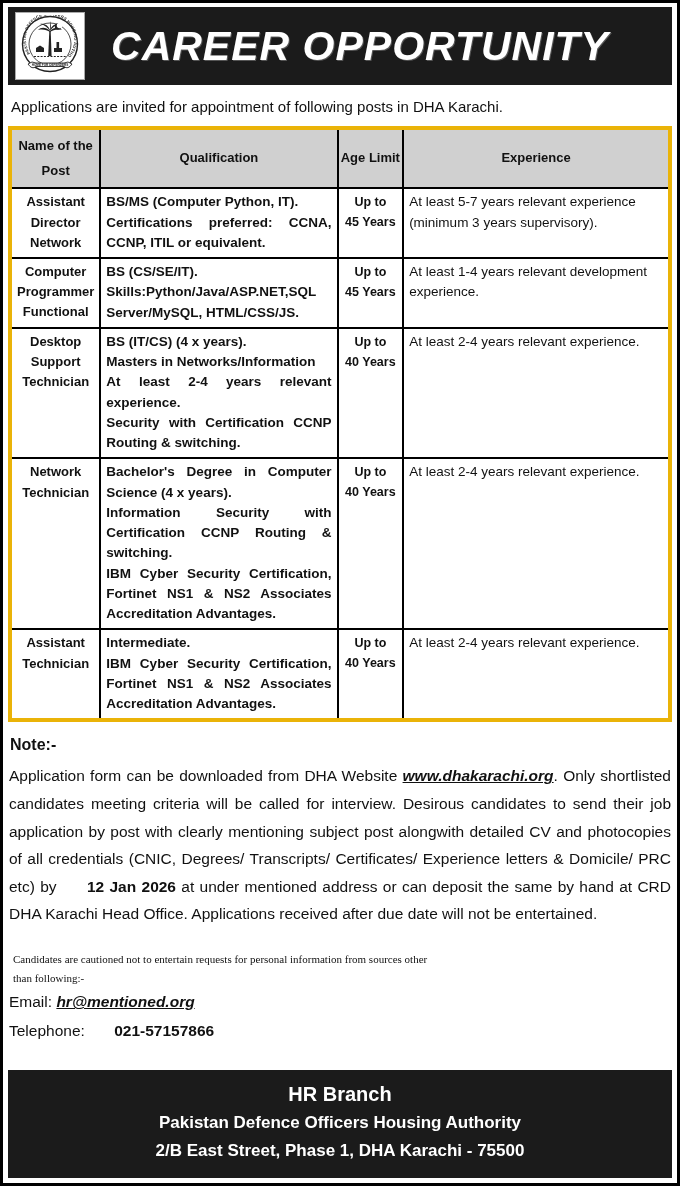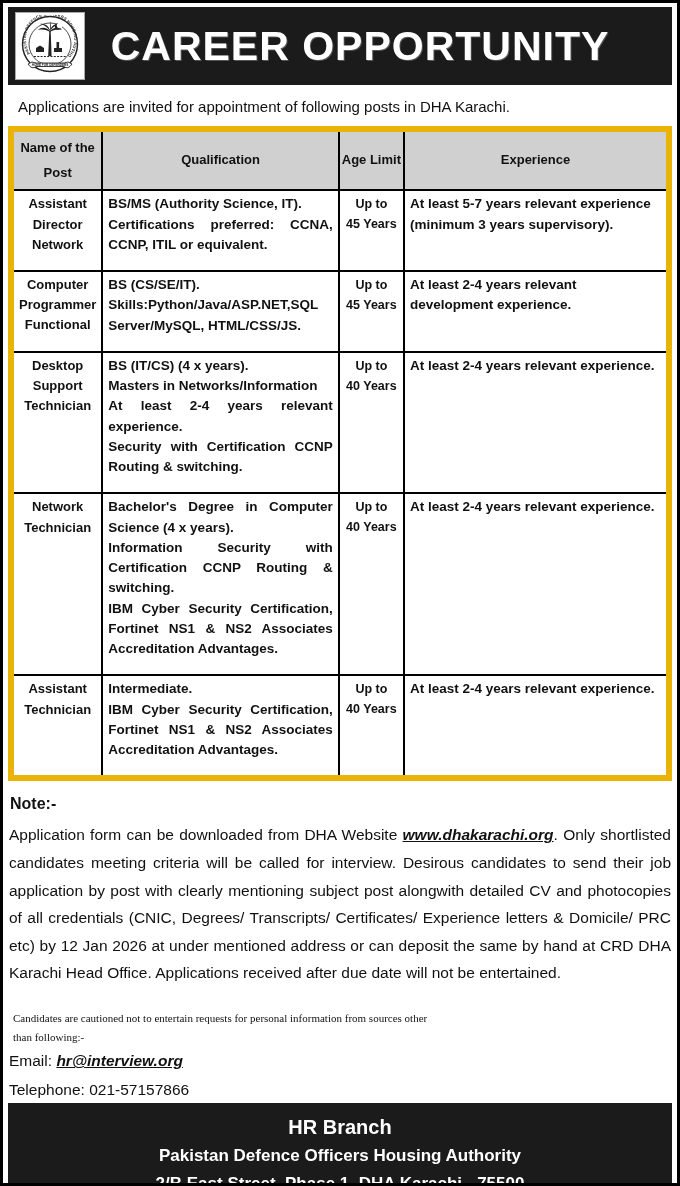--- a/index.html
+++ b/index.html
@@ -31,38 +31,39 @@
     display:flex; align-items:center; justify-content:center;
   }
   .title {
     color:#fff;
     font-size:41px;
     font-weight:bold;
     letter-spacing:1px;
     text-shadow:1px 1px 0 #555;
     white-space:nowrap;
     padding-left:40px;
+    font-style:italic;
   }
   
   .intro {
     font-size:15px;
-    margin:13px 3px 11px 10px;
+    margin:13px 3px 11px 3px;
     flex:0 0 auto;
   }
   
   table.jobs {
     border-collapse:collapse;
     width:100%;
-    border:6px solid #eab308;
+    border:4px solid #eab308;
     flex:0 0 auto;
   }
   table.jobs th, table.jobs td {
     border:2px solid #000;
     vertical-align:top;
-    padding:3px 5px 15px 5px;
+    padding:3px 5px 4px 5px;
   }
   table.jobs th {
     background:#d0d0d0;
     font-size:13px;
     font-weight:bold;
     text-align:center;
     vertical-align:middle;
     line-height:1.9;
     padding:4px 2px;
   }
@@ -80,21 +81,21 @@
     text-align:justify;
   }
   td.c-age {
     text-align:center;
     font-weight:bold;
     font-size:12.5px;
     line-height:1.6;
     white-space:pre-line;
   }
   td.c-exp {
-    font-weight:bold;
+    font-weight:normal;
     font-size:13.5px;
     line-height:1.5;
   }
   
   .sec-heading {
     font-weight:bold;
     font-size:16px;
     margin:14px 0 4px 2px;
   }
   .note-body {
@@ -104,21 +105,21 @@
     margin:4px 1px 0 1px;
   }
   .caution-body {
     font-size:11px;
     line-height:1.7;
     margin:22px 1px 0 5px;
     text-align:justify;
     font-family:Liberation Serif, serif;
   }
   .bu { font-weight:bold; text-decoration:underline;font-style:italic; }
-  .b  { font-weight:normal; }
+  .b  { font-weight:bold;margin-left:25px; }
   .contact-line { font-size:15.5px; line-height:1.7; margin:2px 1px 0 1px; }
   
   .footer {
     margin-top:auto;
     background:#1b1b1b;
     color:#fff;
     text-align:center;
     padding:9px 4px 12px 4px;
     flex:0 0 auto;
   }
@@ -184,33 +185,33 @@
       <tr>
         <th>Name of the Post</th>
         <th>Qualification</th>
         <th>Age Limit</th>
         <th>Experience</th>
       </tr>
     </thead>
     <tbody>
       <tr>
         <td class="c-post">Assistant Director Network</td>
-        <td class="c-qual">BS/MS (Authority Science, IT).
+        <td class="c-qual">BS/MS (Computer Python, IT).
 Certifications preferred: CCNA, CCNP, ITIL or equivalent.</td>
         <td class="c-age">Up to
 45 Years</td>
         <td class="c-exp">At least 5-7 years relevant experience (minimum 3 years supervisory).</td>
       </tr>
       <tr>
         <td class="c-post">Computer Programmer Functional</td>
         <td class="c-qual">BS (CS/SE/IT).
 Skills:Python/Java/ASP.NET,SQL Server/MySQL, HTML/CSS/JS.</td>
         <td class="c-age">Up to
 45 Years</td>
-        <td class="c-exp">At least 2-4 years relevant development experience.</td>
+        <td class="c-exp">At least 1-4 years relevant development experience.</td>
       </tr>
       <tr>
         <td class="c-post">Desktop Support Technician</td>
         <td class="c-qual">BS (IT/CS) (4 x years).
 Masters in Networks/Information
 At least 2-4 years relevant experience.
 Security with Certification CCNP Routing &amp; switching.</td>
         <td class="c-age">Up to
 40 Years</td>
         <td class="c-exp">At least 2-4 years relevant experience.</td>
@@ -238,21 +239,21 @@
   <div class="sec-heading">Note:-</div>
   <div class="note-body">
     <span>Application form can be downloaded from DHA Website </span><span class="bu">www.dhakarachi.org</span><span>. Only shortlisted candidates meeting criteria will be called for interview. Desirous candidates to send their job application by post with clearly mentioning subject post alongwith detailed CV and photocopies of all credentials (CNIC, Degrees/ Transcripts/ Certificates/ Experience letters &amp; Domicile/ PRC etc) by </span><span class="b">12 Jan 2026</span><span> at under mentioned address or can deposit the same by hand at CRD DHA Karachi Head Office. Applications received after due date will not be entertained.</span>
   </div>
 
   <div class="caution-body">
     <span>Candidates are cautioned not to entertain requests for personal information from sources other</span><br>
     <span>than following:-</span>
   </div>
   <div class="contact-line">
-    <span>Email: </span><span class="bu">hr@interview.org</span>
+    <span>Email: </span><span class="bu">hr@mentioned.org</span>
   </div>
   <div class="contact-line">
     <span>Telephone: </span><span class="b">021-57157866</span>
   </div>
 
   <div class="footer">
     <div class="footer-line">HR Branch</div>
     <div class="footer-line">Pakistan Defence Officers Housing Authority</div>
     <div class="footer-line">2/B East Street, Phase 1, DHA Karachi - 75500</div>
 

